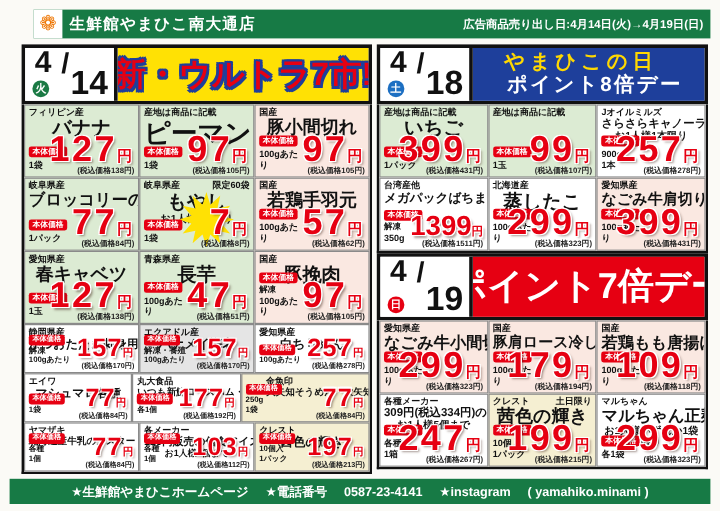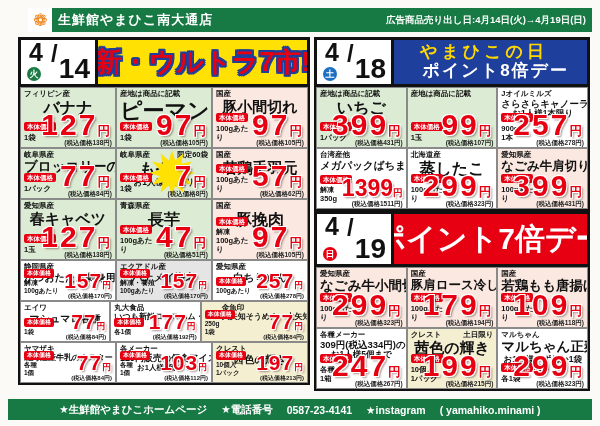--- a/index.html
+++ b/index.html
@@ -99,21 +99,21 @@
             <div class="card" style="background: rgb(250, 232, 225);">
               <div class="o-row">
                 <span>国産</span>
               </div>
               <div class="pname" style="font-size: 15px;">豚小間切れ</div>
               <div class="pleft"><span class="badge">本体価格</span><div class="unit">100gあたり</div></div>
               <div class="pnum" style="font-size: 30px; letter-spacing: 2px;"><span>97</span><span class="yen">円</span></div>
               <div class="tax">(税込価格105円)</div>
             </div>
           </div>
-          <div class="prow" style="height: 51px;">
+          <div class="prow" style="height: 61px;">
             <div class="card" style="background: rgb(220, 235, 211);">
               <div class="o-row">
                 <span>岐阜県産</span>
               </div>
               <div class="pname" style="font-size: 13.5px;">ブロッコリーの新芽</div>
               <div class="pleft"><span class="badge">本体価格</span><div class="unit">1パック</div></div>
               <div class="pnum" style="font-size: 30px; letter-spacing: 2px;"><span>77</span><span class="yen">円</span></div>
               <div class="tax">(税込価格84円)</div>
             </div>
             <div class="card" style="background: rgb(220, 235, 211);">

